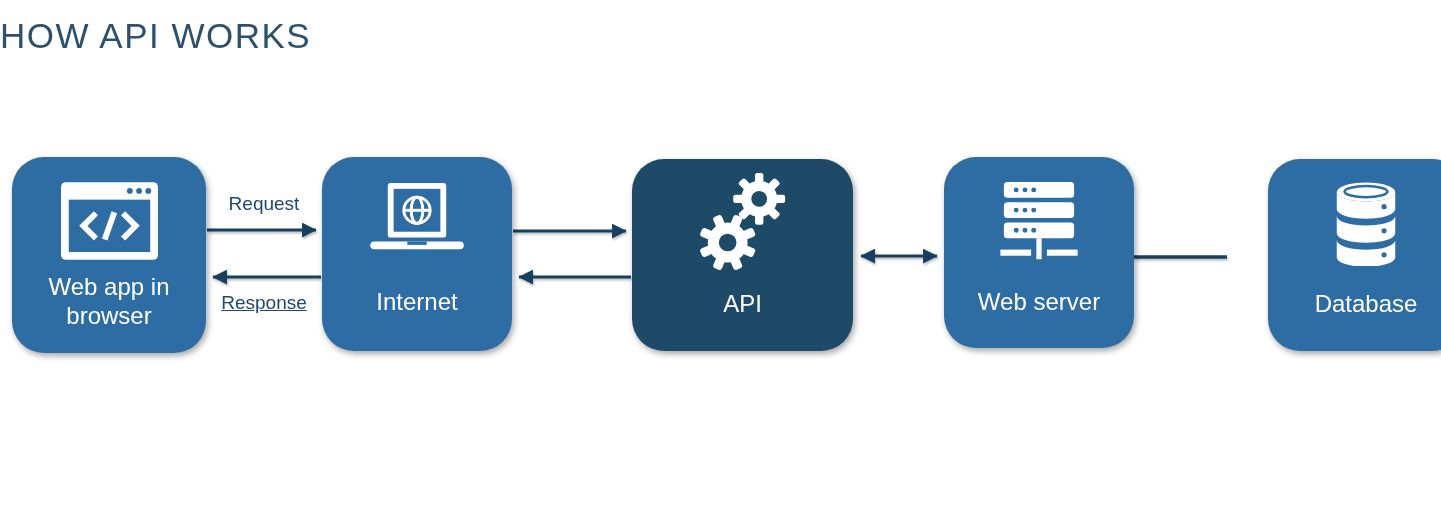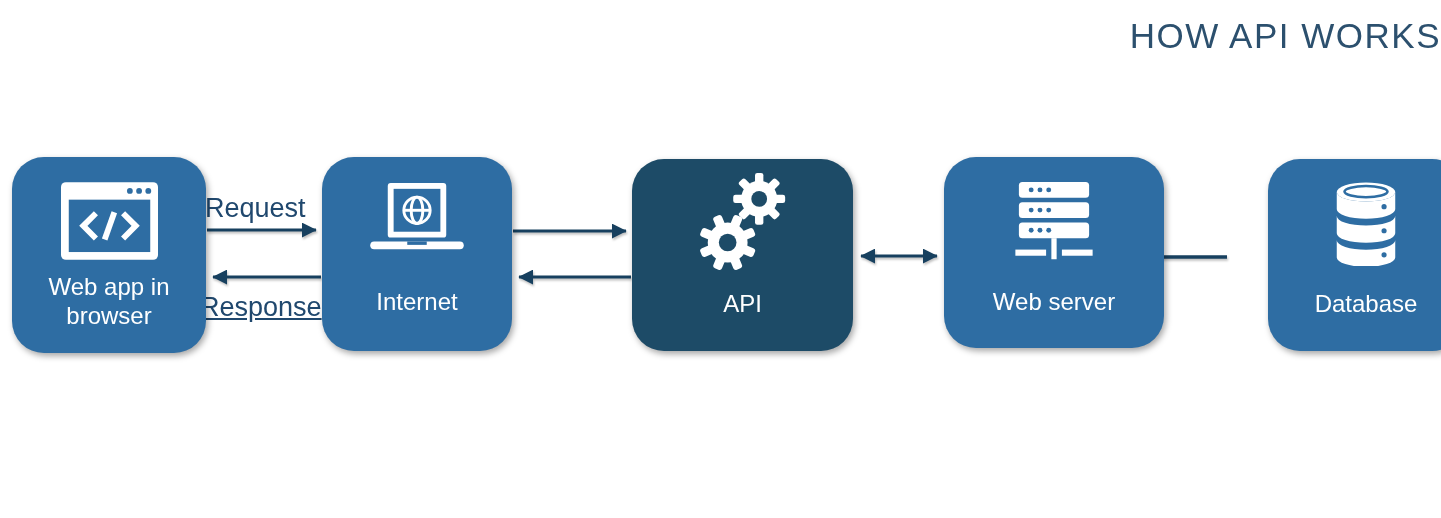--- a/index.html
+++ b/index.html
@@ -15,35 +15,36 @@
   html,body{background:#fff;}
   body{font-family:"Liberation Sans","DejaVu Sans",sans-serif;}
   .canvas{
     position:relative;
     width:1441px;height:518px;
     background:var(--background);
     overflow:hidden;
   }
   .title{
     position:absolute;top:16px;left:0;right:0;
-    text-align:right;
+    text-align:left;
     font-size:35px;font-weight:400;letter-spacing:1.5px;
     color:var(--title-text);
   }
   .connectors{
     position:absolute;left:0;top:0;width:1441px;height:518px;
     pointer-events:none;
     filter:drop-shadow(1px 2px 1px rgba(0,0,0,0.25));
   }
   .connectors line{stroke:var(--arrow);stroke-width:3;}
   .connectors line.plain{stroke-width:3.5;}
   .connectors marker path{fill:var(--arrow);}
   .flow-label{
     position:absolute;
-    font-size:27px;
+    text-align:center;
+    font-size:19px;
     color:var(--flow-label-text);
   }
   .node{
     position:absolute;
     border-radius:32px;
     background:var(--node-blue);
     box-shadow:2px 3px 6px rgba(0,0,0,0.35);
     display:flex;flex-direction:column;align-items:center;
     padding-top:12px;
   }
@@ -137,21 +138,21 @@
           <rect class="ic-white" x="-5" y="-31" width="10" height="62" rx="3" transform="rotate(112.5)"></rect>
           <rect class="ic-white" x="-5" y="-31" width="10" height="62" rx="3" transform="rotate(157.5)"></rect>
           <circle class="ic-white" r="21.5"></circle>
           <circle class="ic-cut" r="9.5"></circle>
         </g>
       </svg>
     </div>
     <div class="label">API</div>
   </div>
 
-  <div class="node light" style="left:944px;top:157px;width:220px;height:191px;">
+  <div class="node light" style="left:944px;top:157px;width:190px;height:191px;">
     <div class="icon">
       <svg width="88" height="79" viewBox="0 0 100 90" xmlns="http://www.w3.org/2000/svg">
         <rect class="ic-white" x="10" y="0" width="80" height="18" rx="4"></rect>
         <rect class="ic-white" x="10" y="23" width="80" height="18" rx="4"></rect>
         <rect class="ic-white" x="10" y="46" width="80" height="18" rx="4"></rect>
         <circle class="ic-cut" cx="24" cy="9" r="2.8"></circle>
           <circle class="ic-cut" cx="34" cy="9" r="2.8"></circle>
           <circle class="ic-cut" cx="44" cy="9" r="2.8"></circle>
         <circle class="ic-cut" cx="24" cy="32" r="2.8"></circle>
           <circle class="ic-cut" cx="34" cy="32" r="2.8"></circle>

